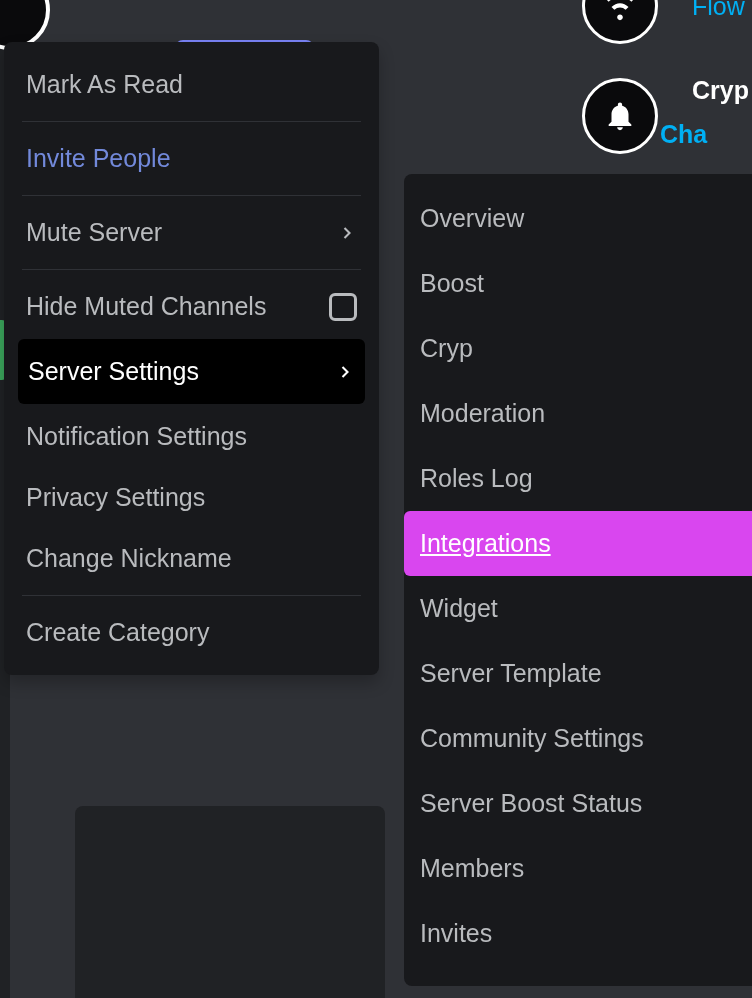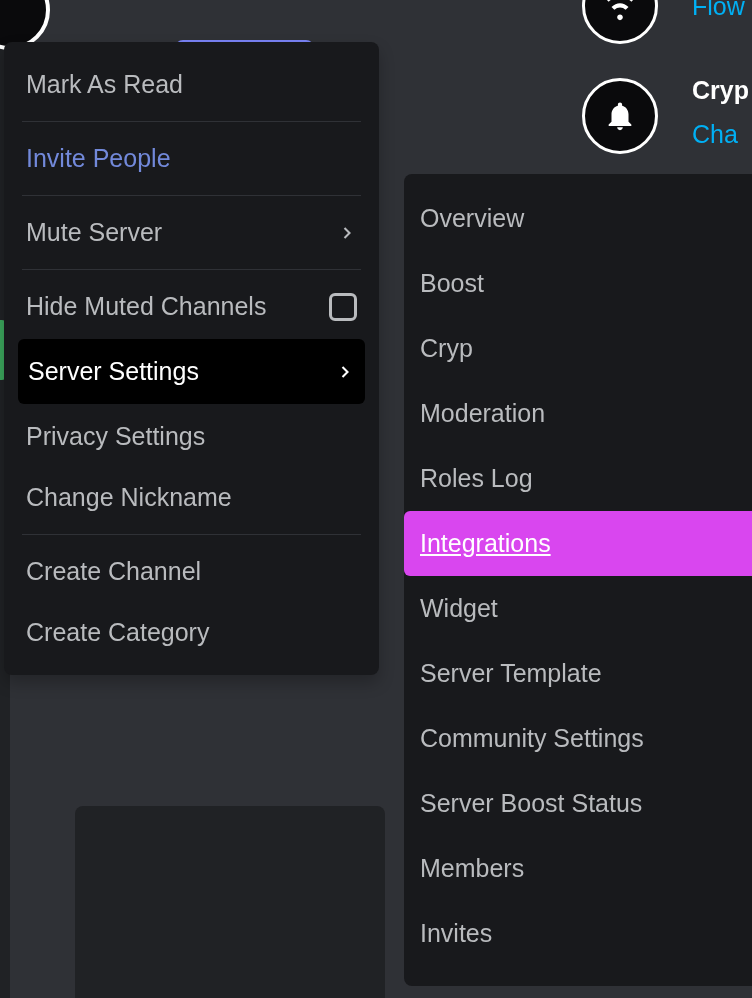--- a/index.html
+++ b/index.html
@@ -80,21 +80,21 @@
       height: 34px;
       fill: #fff;
     }
     .right-text {
       position: absolute;
       z-index: 2;
       font-size: 25px;
     }
     .rt-flow { top: -8px; left: 692px; color: #00b0f4; font-weight: 400; }
     .rt-cryp { top: 76px; left: 692px; color: #fff; font-weight: 700; }
-    .rt-cha { top: 120px; left: 692px; color: #00b0f4; font-weight: 400; }
+    .rt-cha { top: 120px; left: 660px; color: #00b0f4; font-weight: 700; }
     
     .context-menu {
       position: absolute;
       top: 42px;
       left: 4px;
       width: 375px;
       background: #18191c;
       border-radius: 8px;
       padding: 12px 14px;
       z-index: 10;
@@ -238,24 +238,24 @@
   <div class="ctx-item">
     <span>Hide Muted Channels</span>
     <span class="checkbox"></span>
   </div>
   <div class="ctx-item selected">
     <span>Server Settings</span>
     <svg class="chevron" viewBox="0 0 24 24">
         <polyline points="9 6 15 12 9 18"></polyline>
       </svg>
   </div>
+  <div class="ctx-item">Notification Settings</div>
   <div class="ctx-item">Privacy Settings</div>
   <div class="ctx-item">Change Nickname</div>
   <div class="ctx-sep"></div>
-  <div class="ctx-item">Create Channel</div>
   <div class="ctx-item">Create Category</div>
 </div>
 
 <div class="submenu">
   <div class="sub-item">Overview</div>
   <div class="sub-item">Boost</div>
   <div class="sub-item">Cryp</div>
   <div class="sub-item">Moderation</div>
   <div class="sub-item">Roles Log</div>
   <div class="sub-item selected">Integrations</div>

